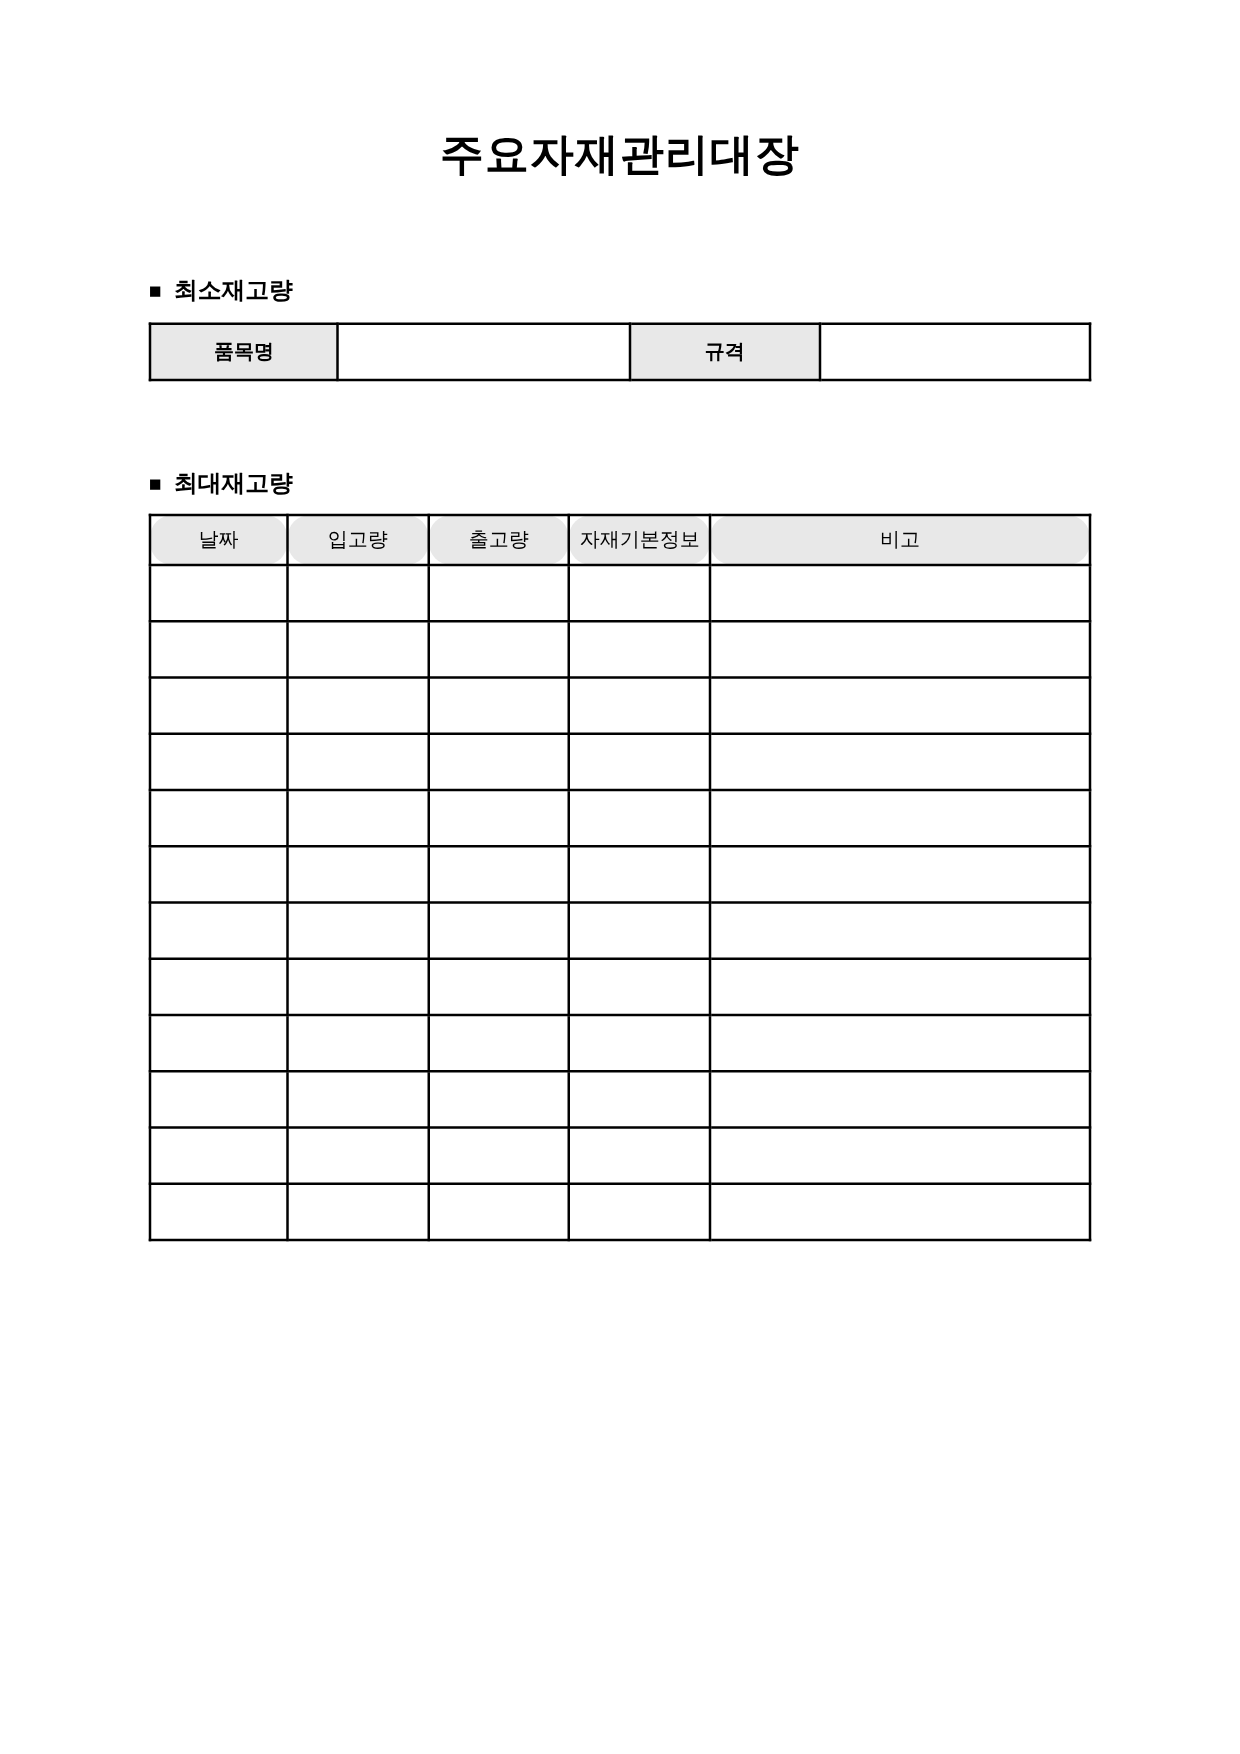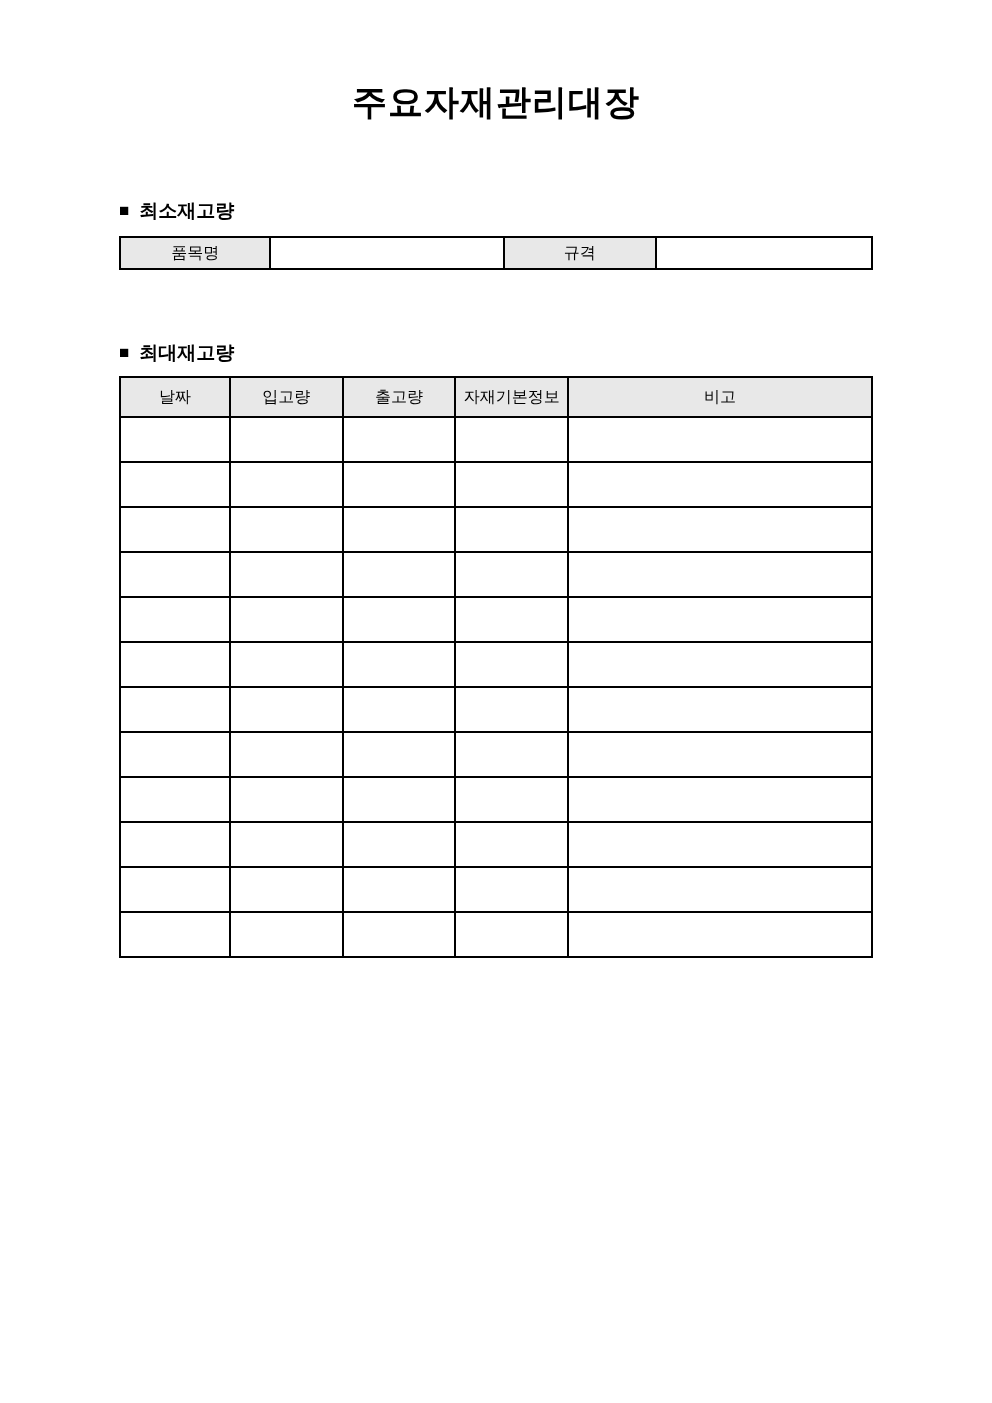--- a/index.html
+++ b/index.html
@@ -13,21 +13,21 @@
     height: 1403px;
     background: #ffffff;
     font-family: "Liberation Sans", "DejaVu Sans", sans-serif;
     color: #000000;
     box-sizing: border-box;
     padding: 0 119px;
     overflow: hidden;
   }
   .doc-title {
     margin: 0;
-    padding-top: 82px;
+    padding-top: 104px;
     font-size: 35px;
     line-height: 40px;
     font-weight: bold;
     text-align: center;
     letter-spacing: 1px;
   }
   .section-heading {
     display: flex;
     align-items: center;
     font-size: 19px;
@@ -54,22 +54,22 @@
     font-size: 16px;
     font-weight: normal;
     text-align: center;
     vertical-align: middle;
     padding: 0 4px;
     box-sizing: border-box;
   }
   .label-cell, .stock-table th {
     background: #e8e8e8;
   }
-  .basic-table td { height: 32px; }
-  .stock-table th { height: 40px; }
+  .basic-table td { height: 45px; font-weight: bold; }
+  .stock-table th { height: 40px; border-radius: 18px; }
   .stock-table td { height: 45px; }
 </style>
 </head>
 <body>
 
 <div class="page">
 
   <h1 class="doc-title">주요자재관리대장</h1>
 
   <div class="section-heading sec1">

